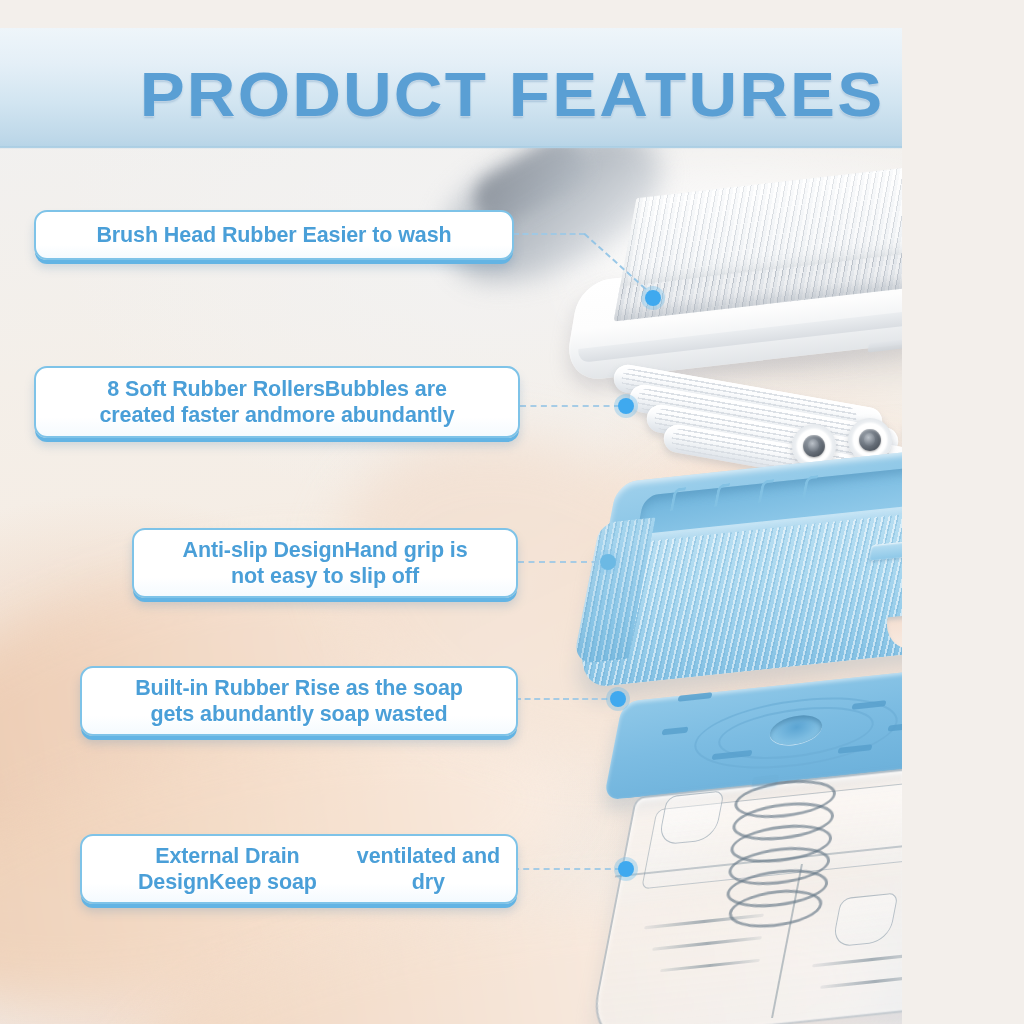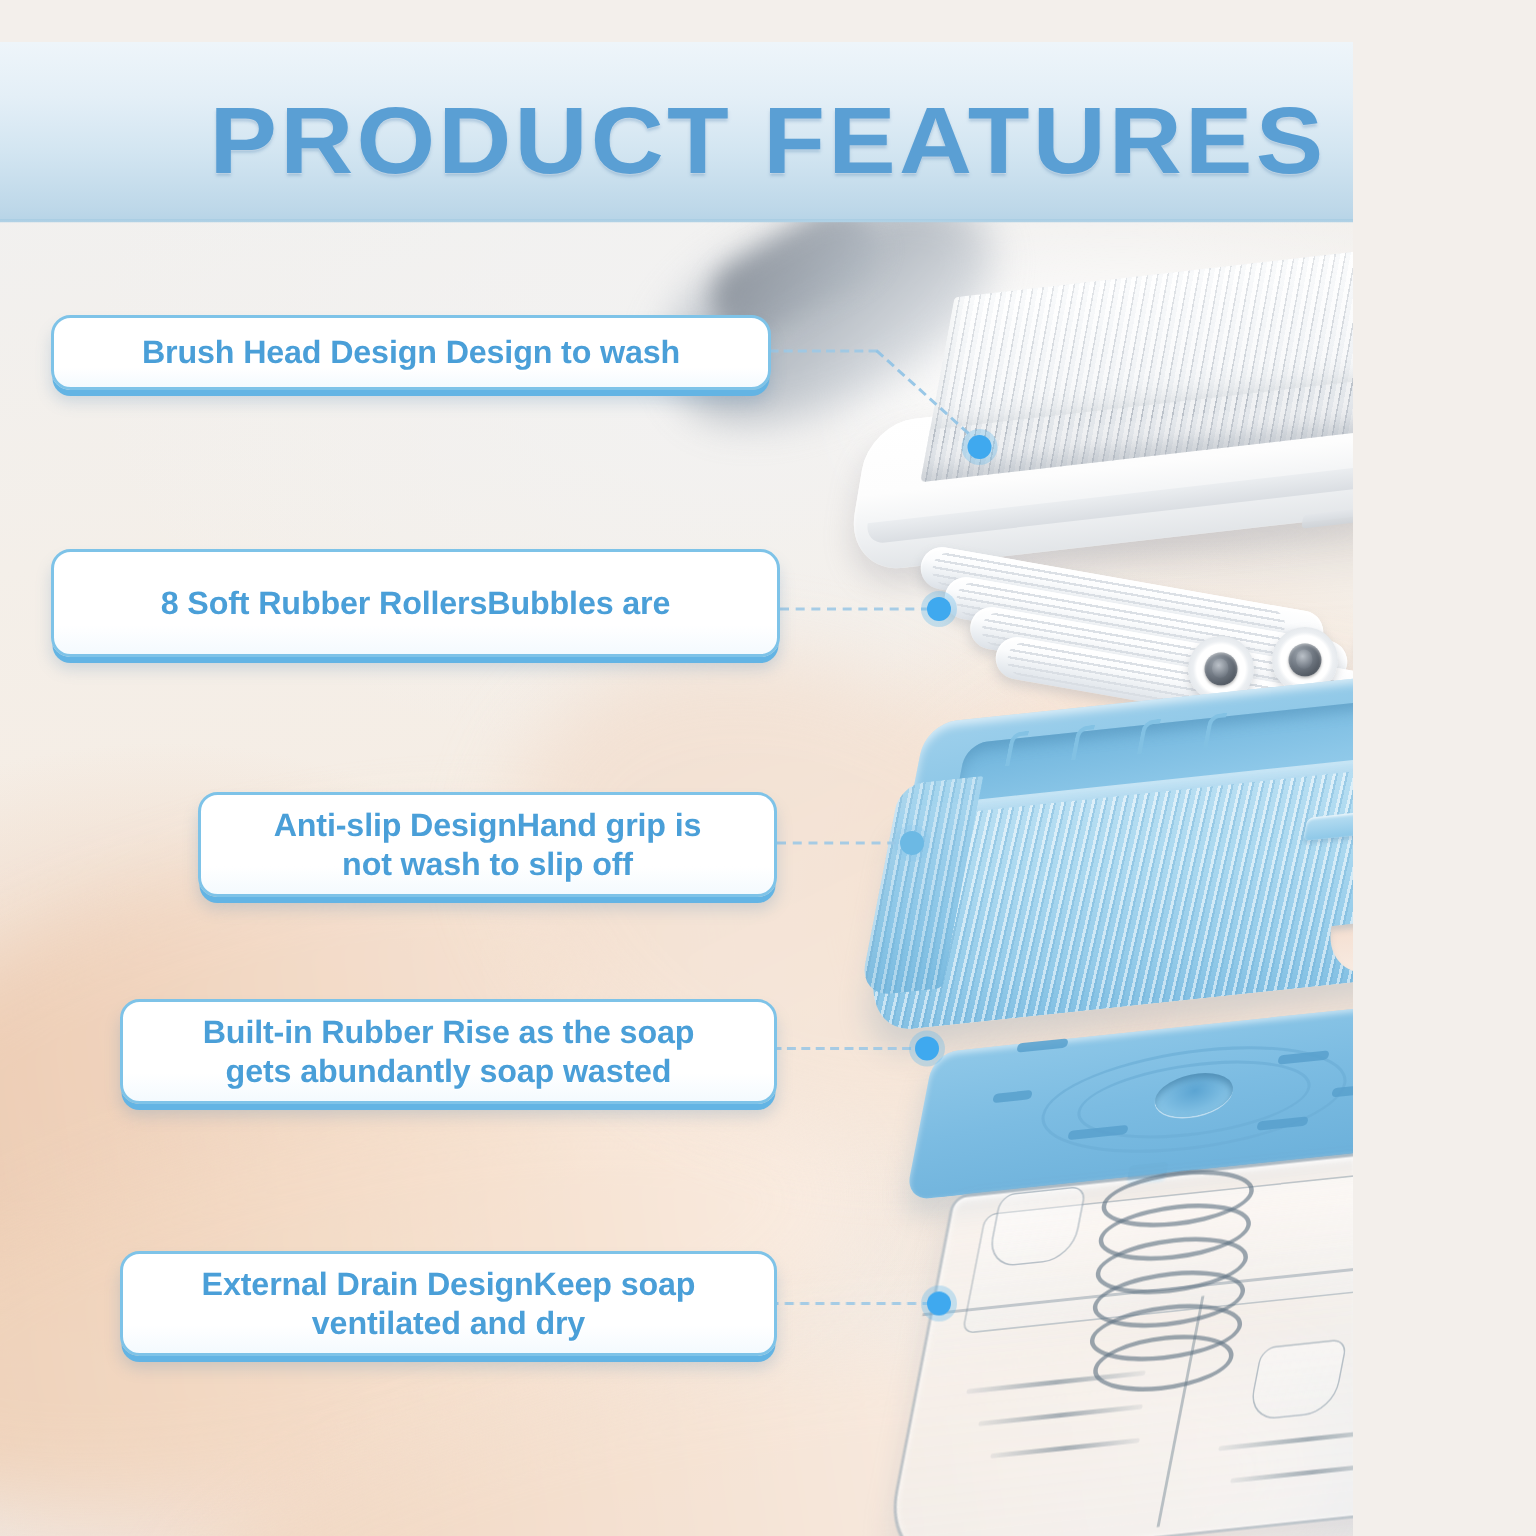--- a/index.html
+++ b/index.html
@@ -520,35 +520,36 @@
   <div class="lead-h" style="left:518px;top:533px;width:90px;"></div>
   <div class="dot soft" style="left:600px;top:526px;"></div>
 
   <div class="lead-h" style="left:515px;top:670px;width:102px;"></div>
   <div class="dot" style="left:610px;top:663px;"></div>
 
   <div class="lead-h" style="left:513px;top:840px;width:108px;"></div>
   <div class="dot" style="left:618px;top:833px;"></div>
 
   <div class="callout" style="left:34px;top:182px;width:480px;height:50px;">
-    <span class="txt">Brush Head Design Design to wash</span>
+    <span class="txt">Brush Head Rubber Easier to wash</span>
   </div>
 
   <div class="callout" style="left:34px;top:338px;width:486px;height:72px;flex-direction:column;">
     <span class="txt">8 Soft Rubber RollersBubbles are</span>
+    <span class="txt">created faster andmore abundantly</span>
   </div>
 
   <div class="callout" style="left:132px;top:500px;width:386px;height:70px;flex-direction:column;">
     <span class="txt">Anti-slip DesignHand grip is</span>
-    <span class="txt">not wash to slip off</span>
+    <span class="txt">not easy to slip off</span>
   </div>
 
   <div class="callout" style="left:80px;top:638px;width:438px;height:70px;flex-direction:column;">
     <span class="txt">Built-in Rubber Rise as the soap</span>
     <span class="txt">gets abundantly soap wasted</span>
   </div>
 
-  <div class="callout" style="left:80px;top:806px;width:438px;height:70px;flex-direction:column;">
+  <div class="callout" style="left:80px;top:806px;width:438px;height:70px;flex-direction:row;">
     <span class="txt">External Drain DesignKeep soap</span>
     <span class="txt">ventilated and dry</span>
   </div>
 
 </div>
 
 </body></html>

